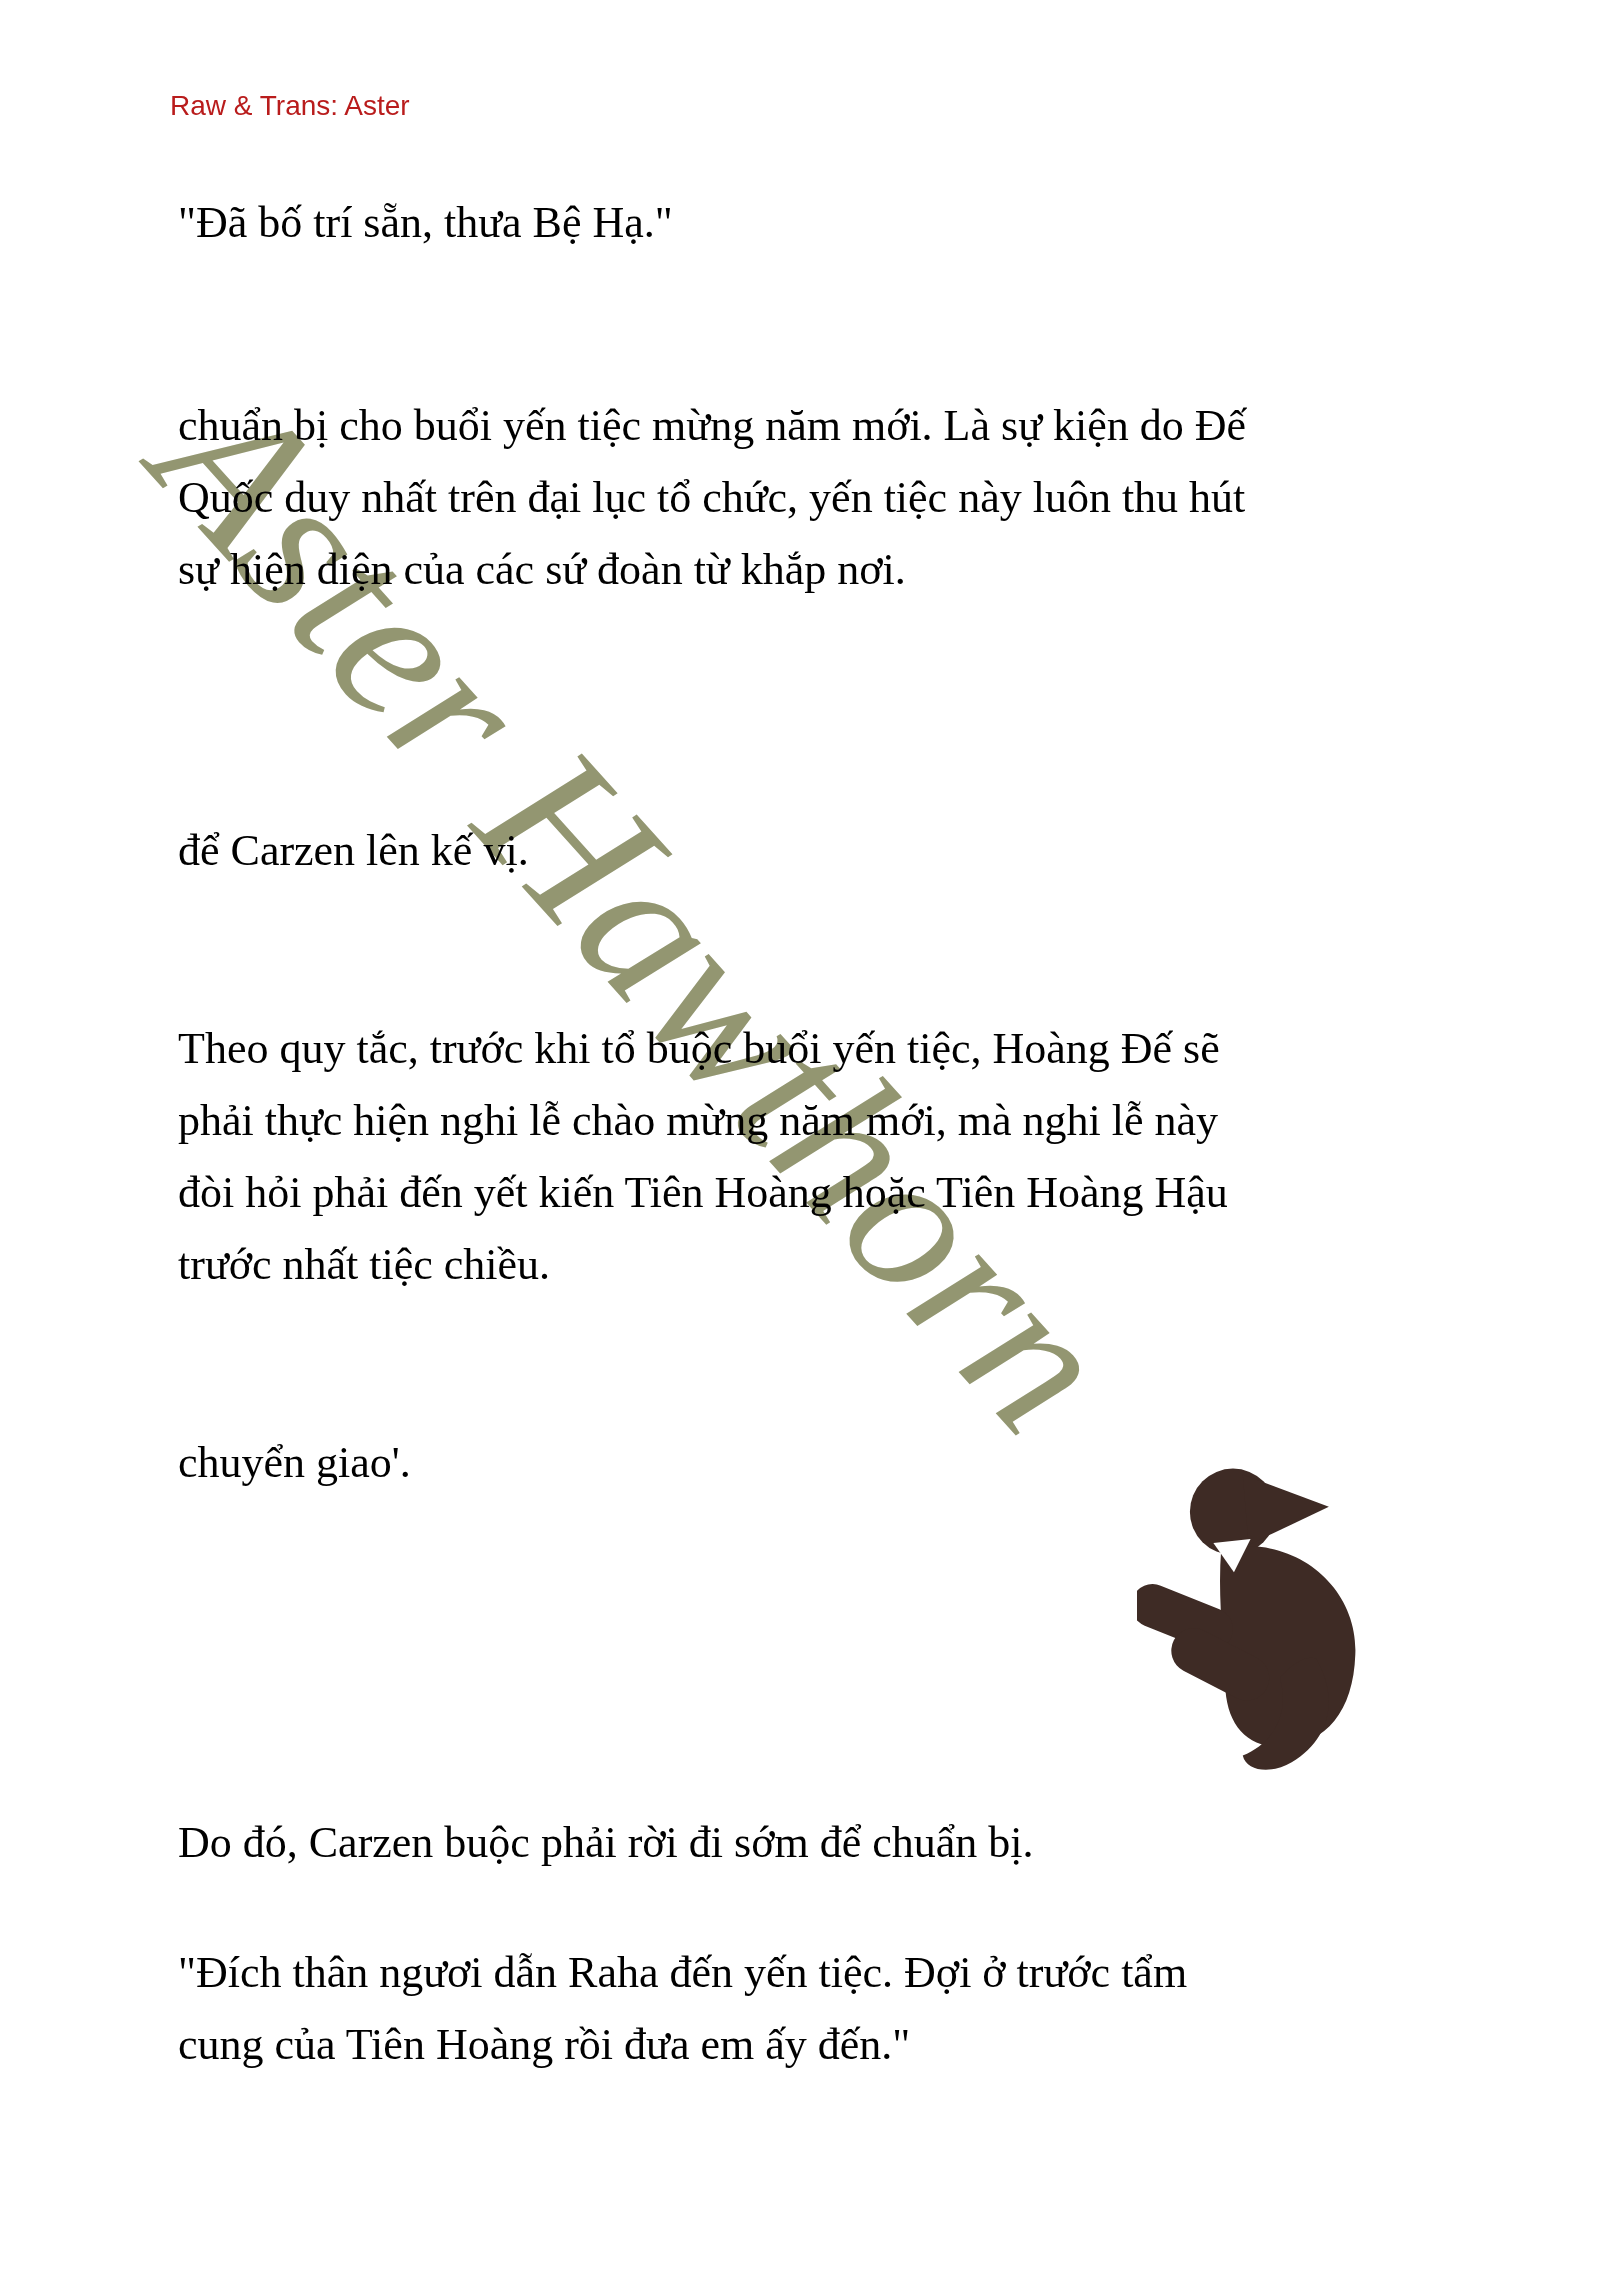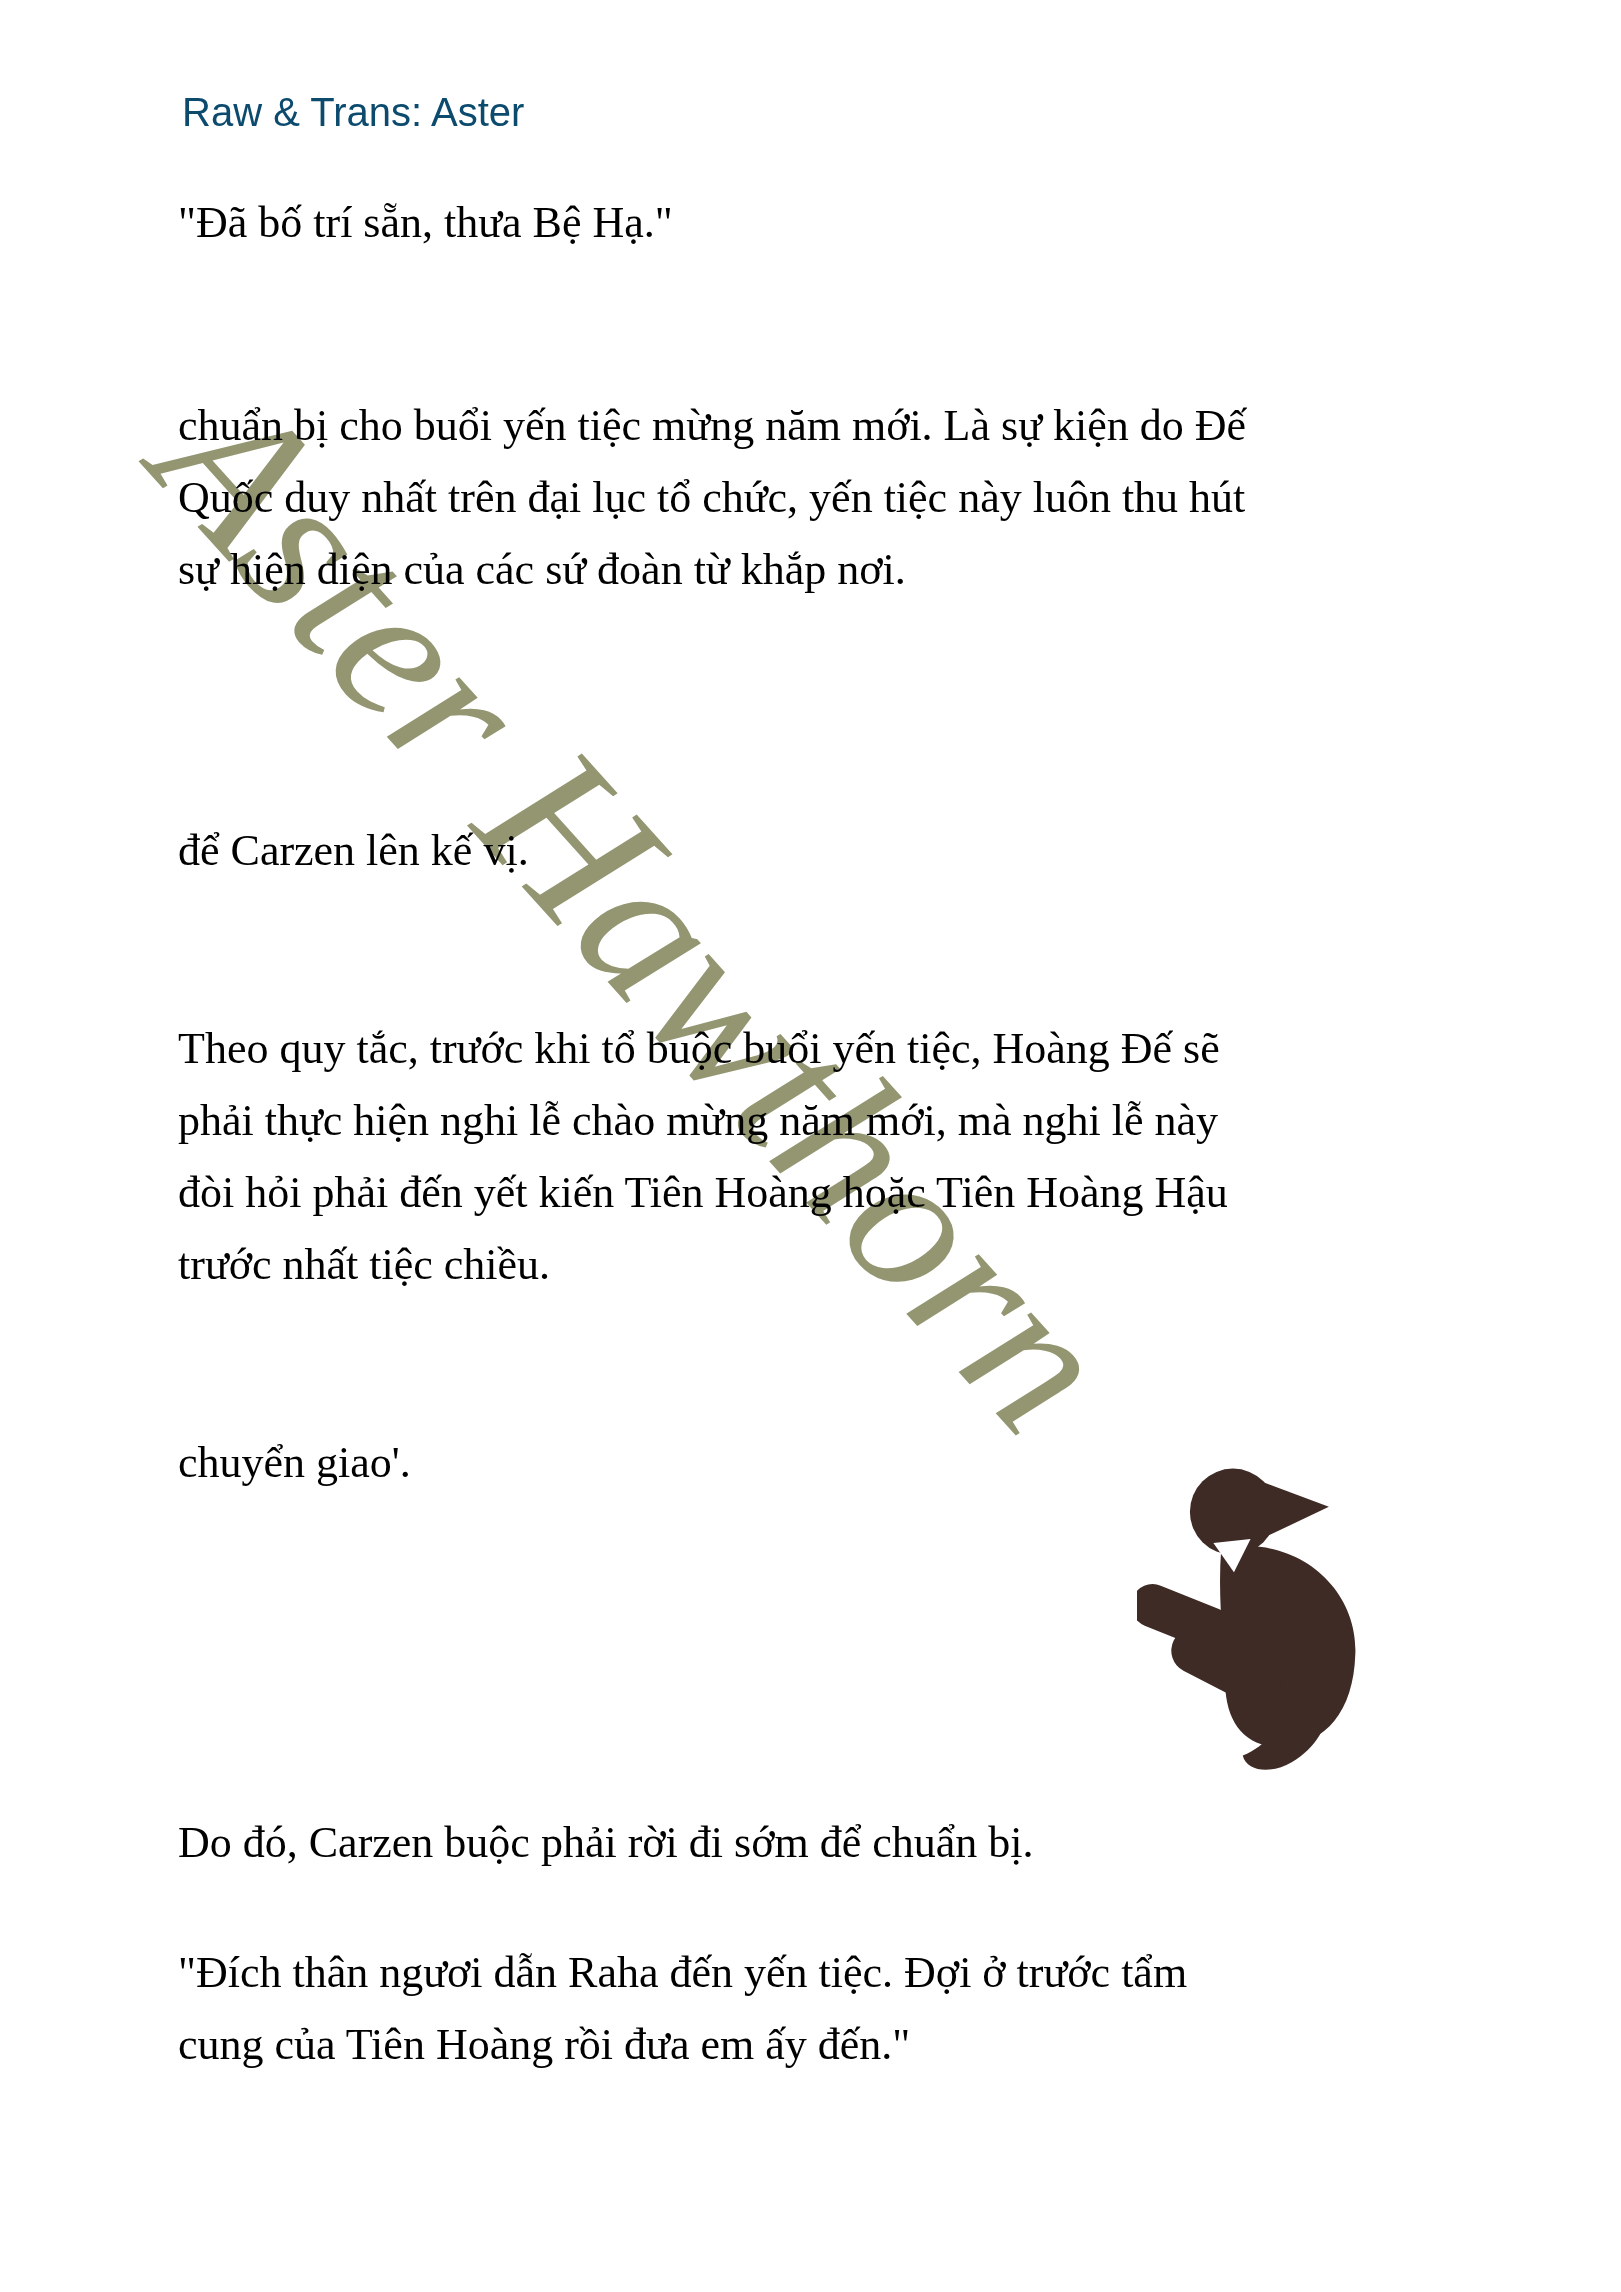--- a/index.html
+++ b/index.html
@@ -10,25 +10,25 @@
   .page {
     position: relative;
     width: 1621px;
     height: 2293px;
     background: #ffffff;
     overflow: hidden;
     font-family: "Liberation Serif", serif;
   }
   .credit-header {
     position: absolute;
-    left: 182px;
+    left: 170px;
     top: 90px;
     font-family: "Liberation Sans", sans-serif;
-    font-size: 40px;
-    color: #0c4a6e;
+    font-size: 28px;
+    color: #b91c1c;
     white-space: nowrap;
     z-index: 3;
   }
   .watermark {
     position: absolute;
     left: 635px;
     top: 910px;
     transform: translate(-50%, -50%) rotate(48deg);
     transform-origin: center center;
     font-family: "Liberation Serif", serif;

